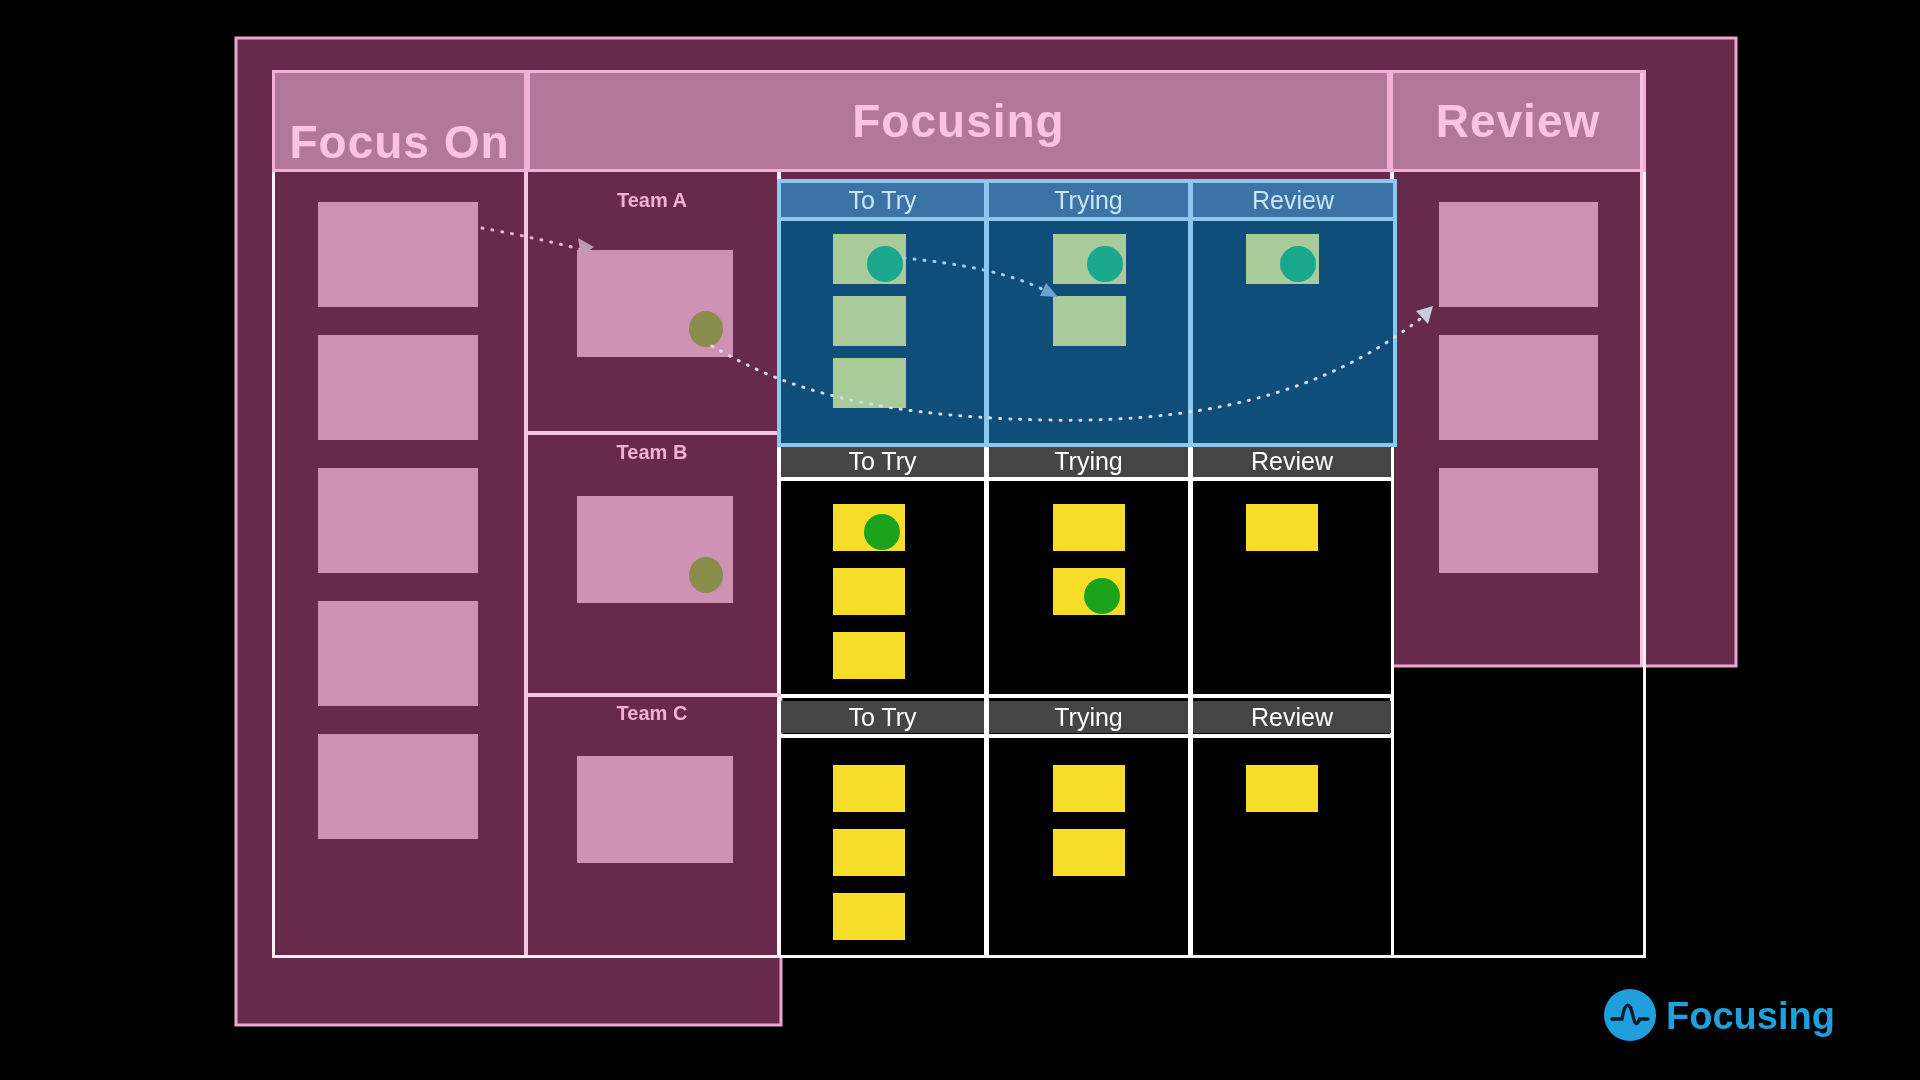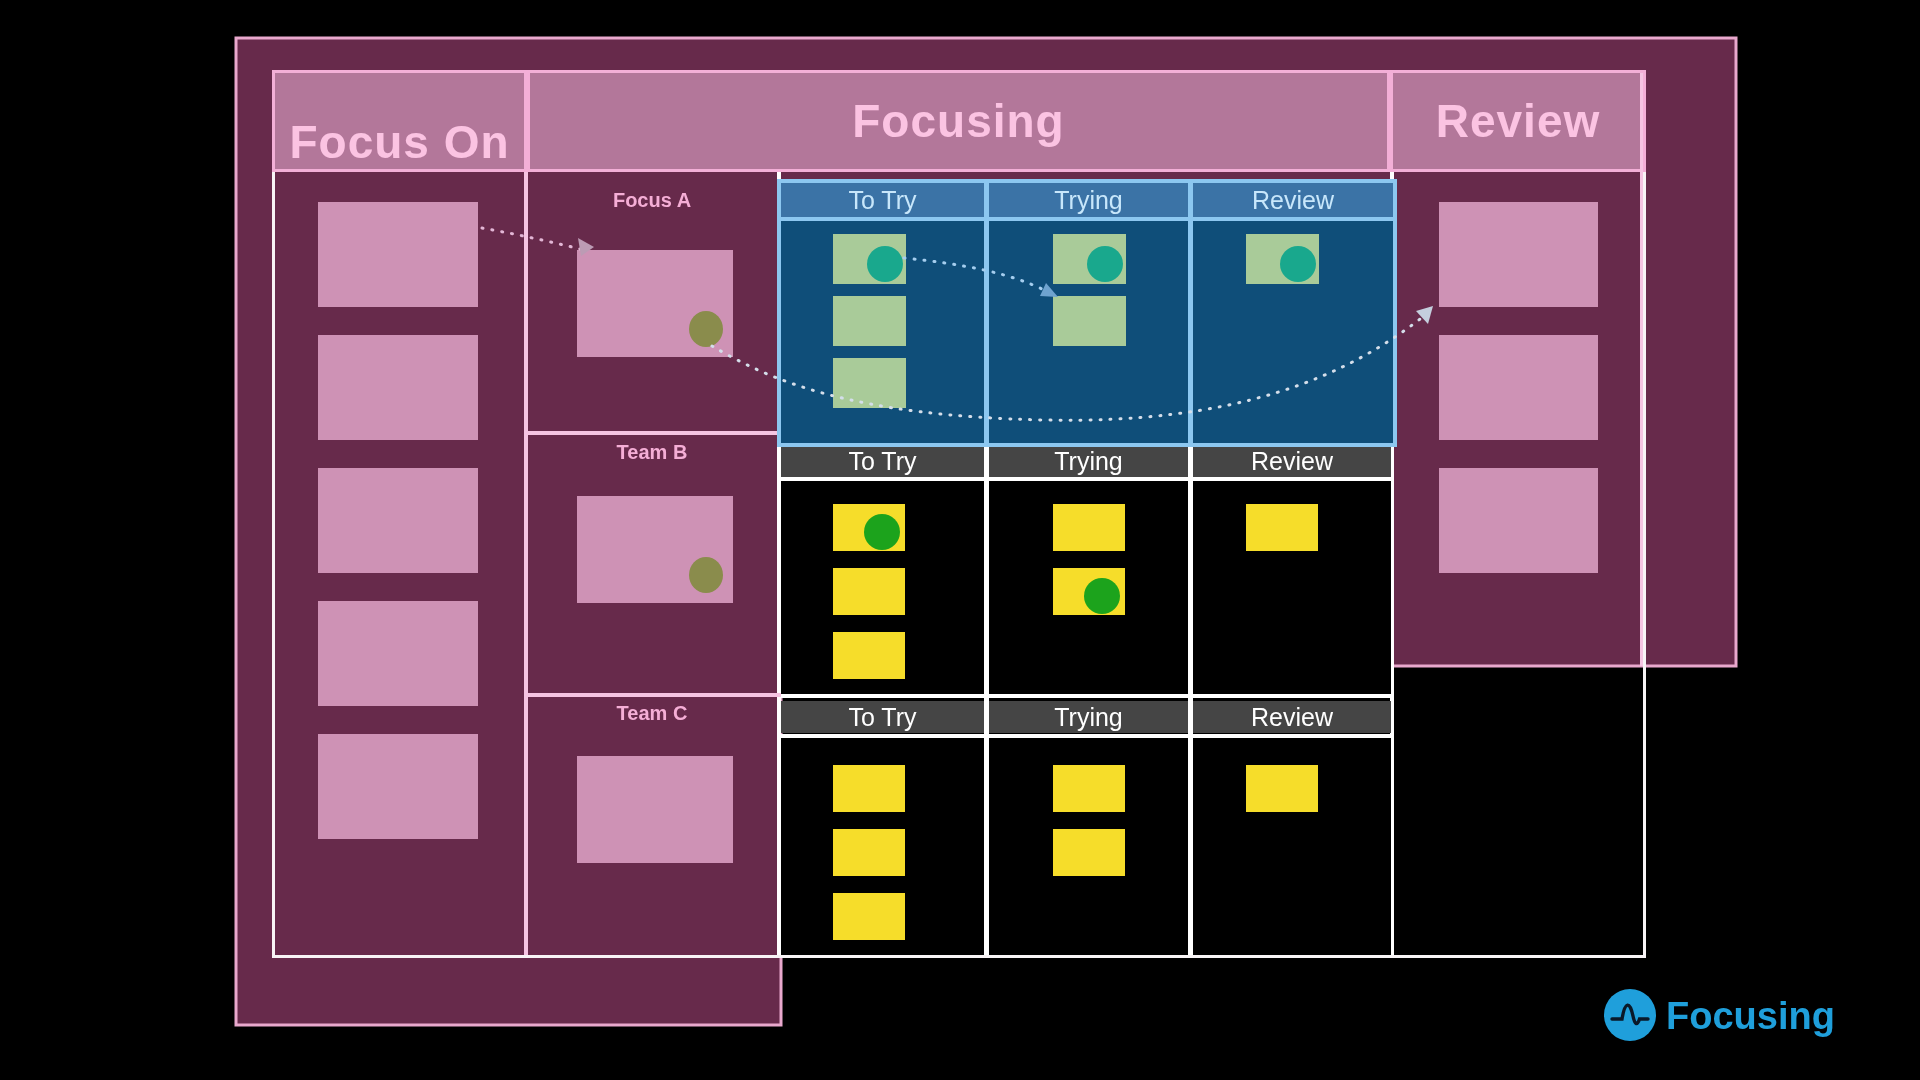--- a/index.html
+++ b/index.html
@@ -117,21 +117,21 @@
   <div class="blue-hdr" style="left:989px;width:199px;">
     <span>Trying</span>
   </div>
   <div class="blue-hdr" style="left:1193px;width:200px;">
     <span>Review</span>
   </div>
   <div class="blue-line" style="left:781px;top:217px;width:612px;height:4px;"></div>
   <div class="blue-line" style="left:984px;top:183px;width:5px;height:260px;"></div>
   <div class="blue-line" style="left:1188px;top:183px;width:5px;height:260px;"></div>
 
-  <div class="team-label" style="top:189px;">Focus A</div>
+  <div class="team-label" style="top:189px;">Team A</div>
   <div class="team-card" style="top:250px;">
     <div class="team-marker"></div>
   </div>
   <div class="team-label" style="top:441px;">Team B</div>
   <div class="team-card" style="top:496px;">
     <div class="team-marker"></div>
   </div>
   <div class="team-label" style="top:702px;">Team C</div>
   <div class="team-card" style="top:756px;">
     

